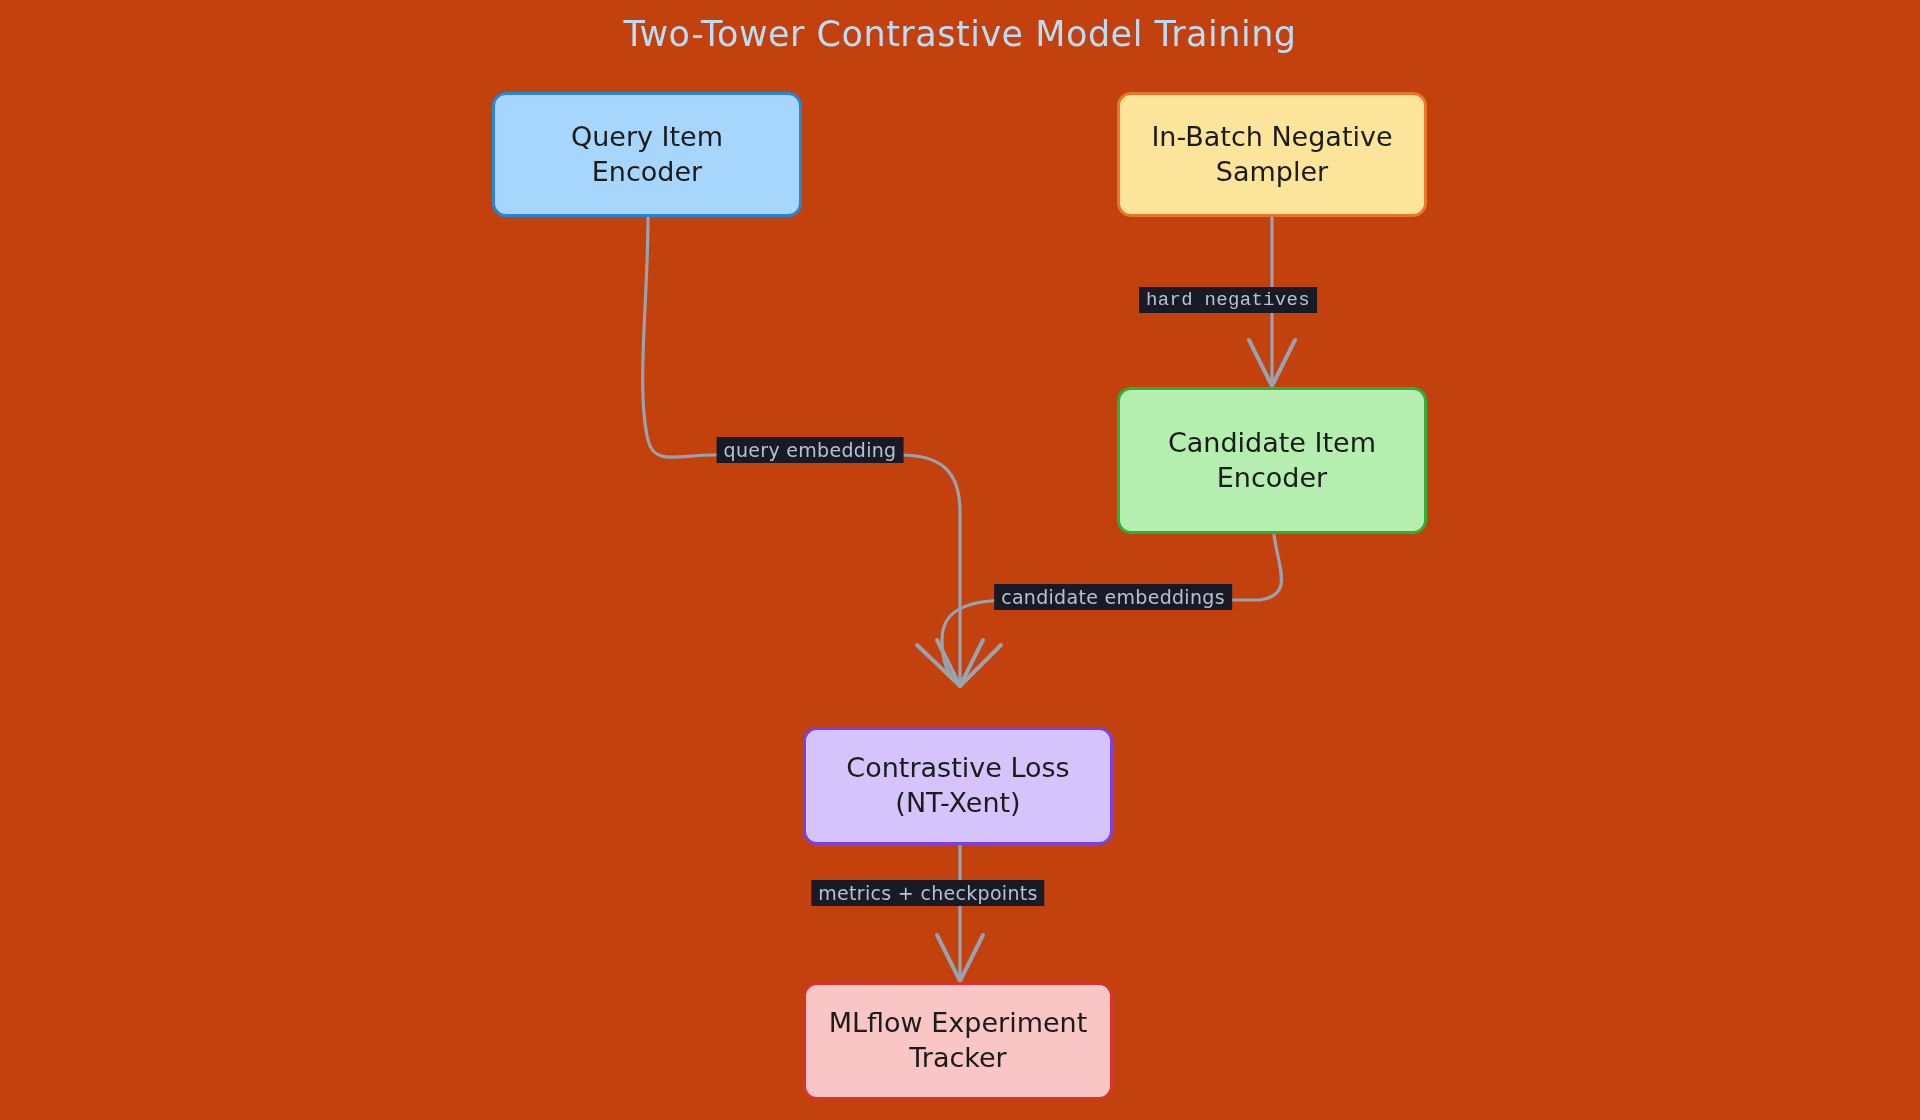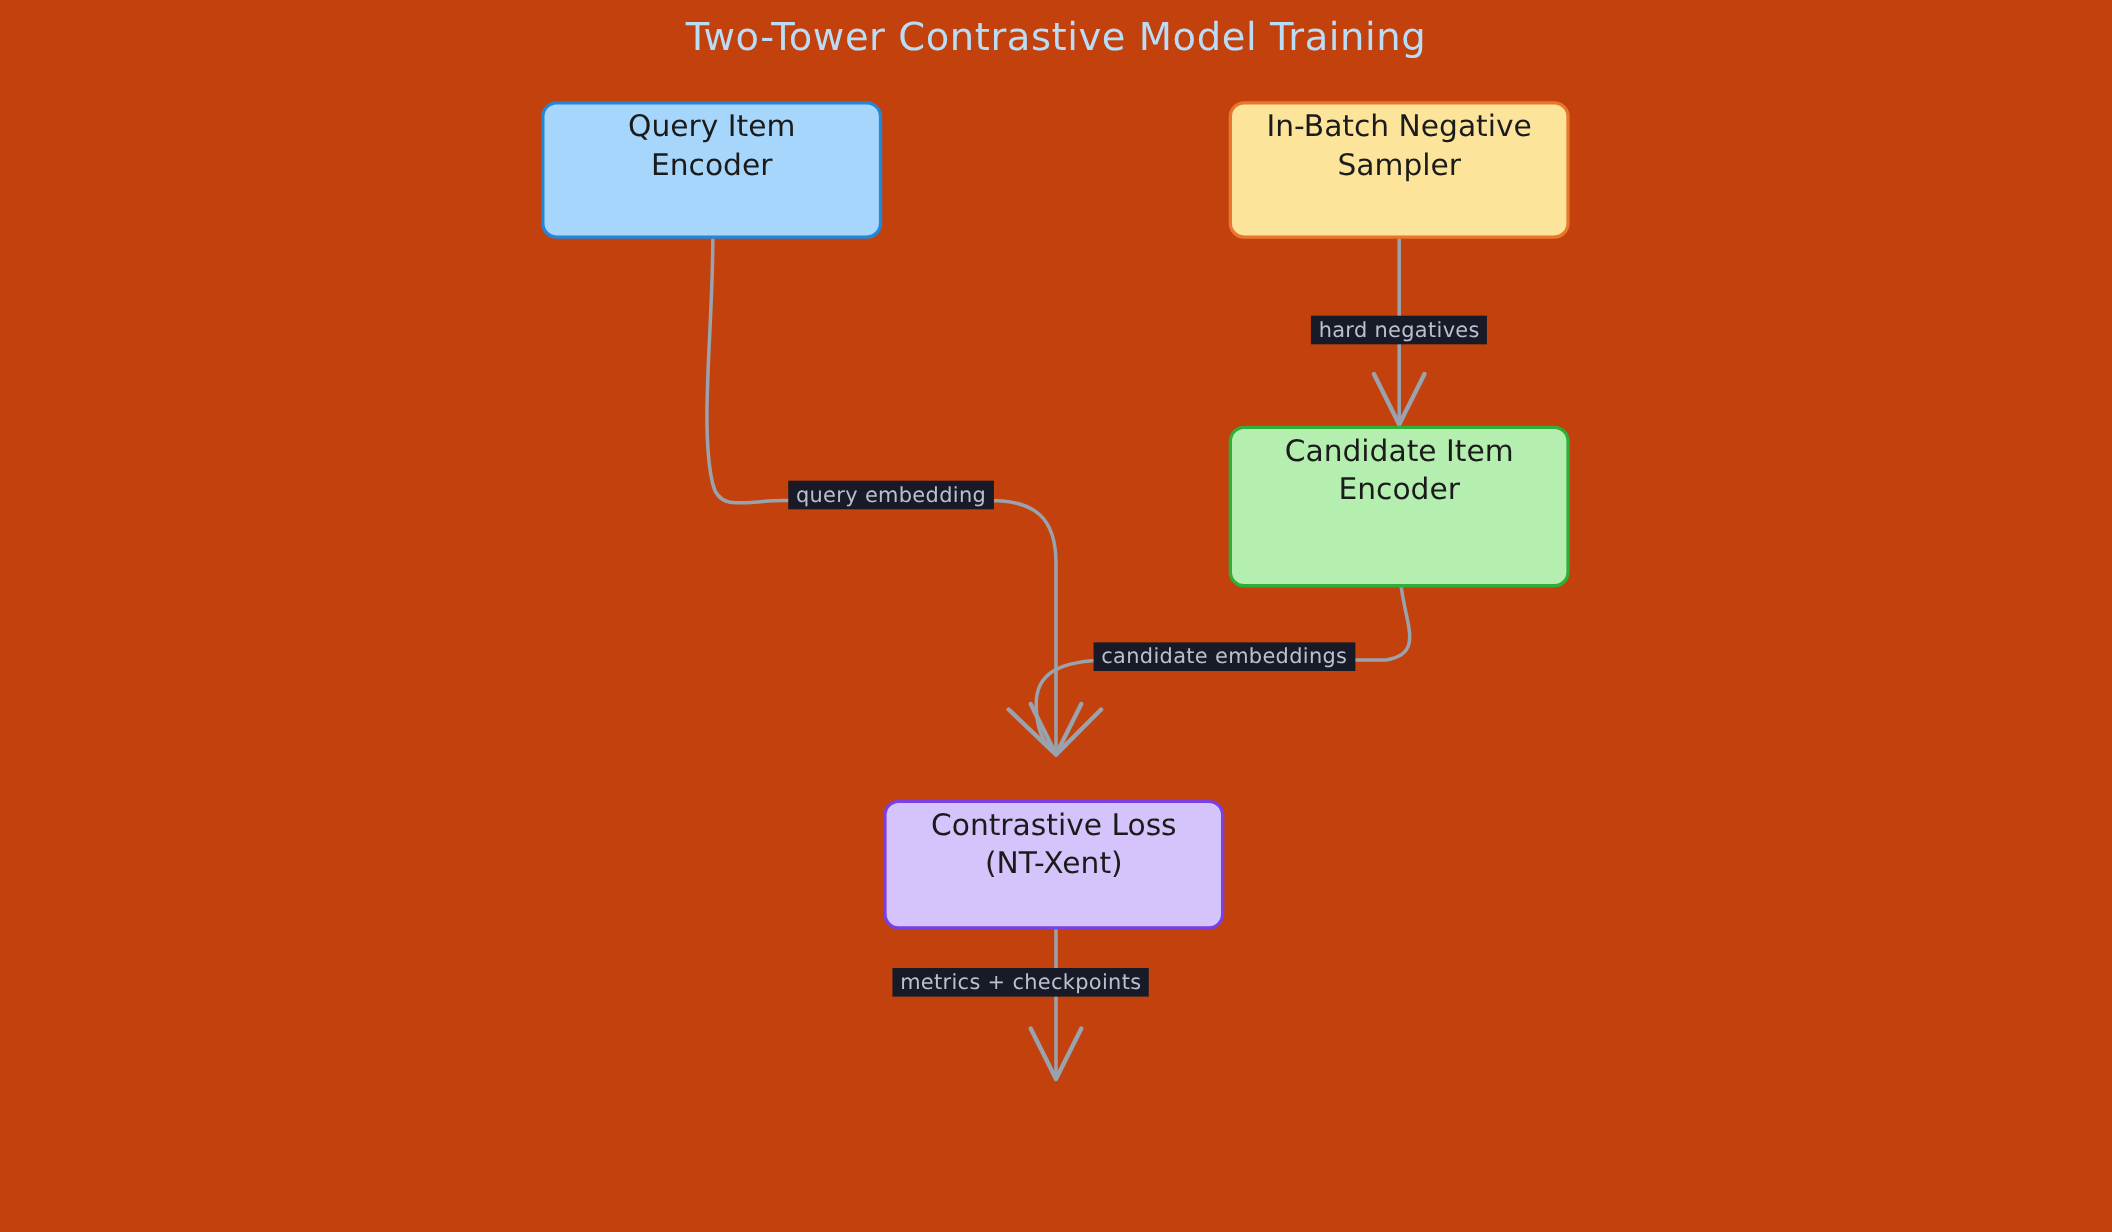--- a/index.html
+++ b/index.html
@@ -39,20 +39,21 @@
     color: #b9ddf7;
     white-space: nowrap;
   }
   .node {
     position: absolute;
     box-sizing: border-box;
     border-style: solid;
     border-width: 3px;
     border-radius: 14px;
     display: flex;
+    align-items: center;
     justify-content: center;
     text-align: center;
     line-height: 1.28;
     font-family: "DejaVu Sans", sans-serif;
     font-size: 27px;
     color: #1b1b1b;
     padding: 4px 10px;
   }
   .node-label {
     display: block;
@@ -117,22 +118,27 @@
     <span class="node-label">Candidate Item
 Encoder</span>
   </div>
 
   <div class="node" style="left:803px; top:687px; width:310px; height:118px;
               background:#d5c4fb; border-color:#7b3fe4;margin-top:40px;">
     <span class="node-label">Contrastive Loss
 (NT-Xent)</span>
   </div>
 
+  <div class="node" style="left:803px; top:982px; width:310px; height:118px;
+              background:#f9c5c5; border-color:#d6352f;">
+    <span class="node-label">MLflow Experiment
+Tracker</span>
+  </div>
 
   <div class="edge-label" style="left:810px; top:450px;">query embedding</div>
 
-  <div class="edge-label" style="left:1272px; top:300px;">hard negatives</div>
+  <div class="edge-label" style="left:1228px; top:300px;font-family:Liberation Mono, monospace;">hard negatives</div>
 
   <div class="edge-label" style="left:1113px; top:597px;">candidate embeddings</div>
 
   <div class="edge-label" style="left:928px; top:893px;">metrics + checkpoints</div>
 
 </div>
 
 </body></html>

